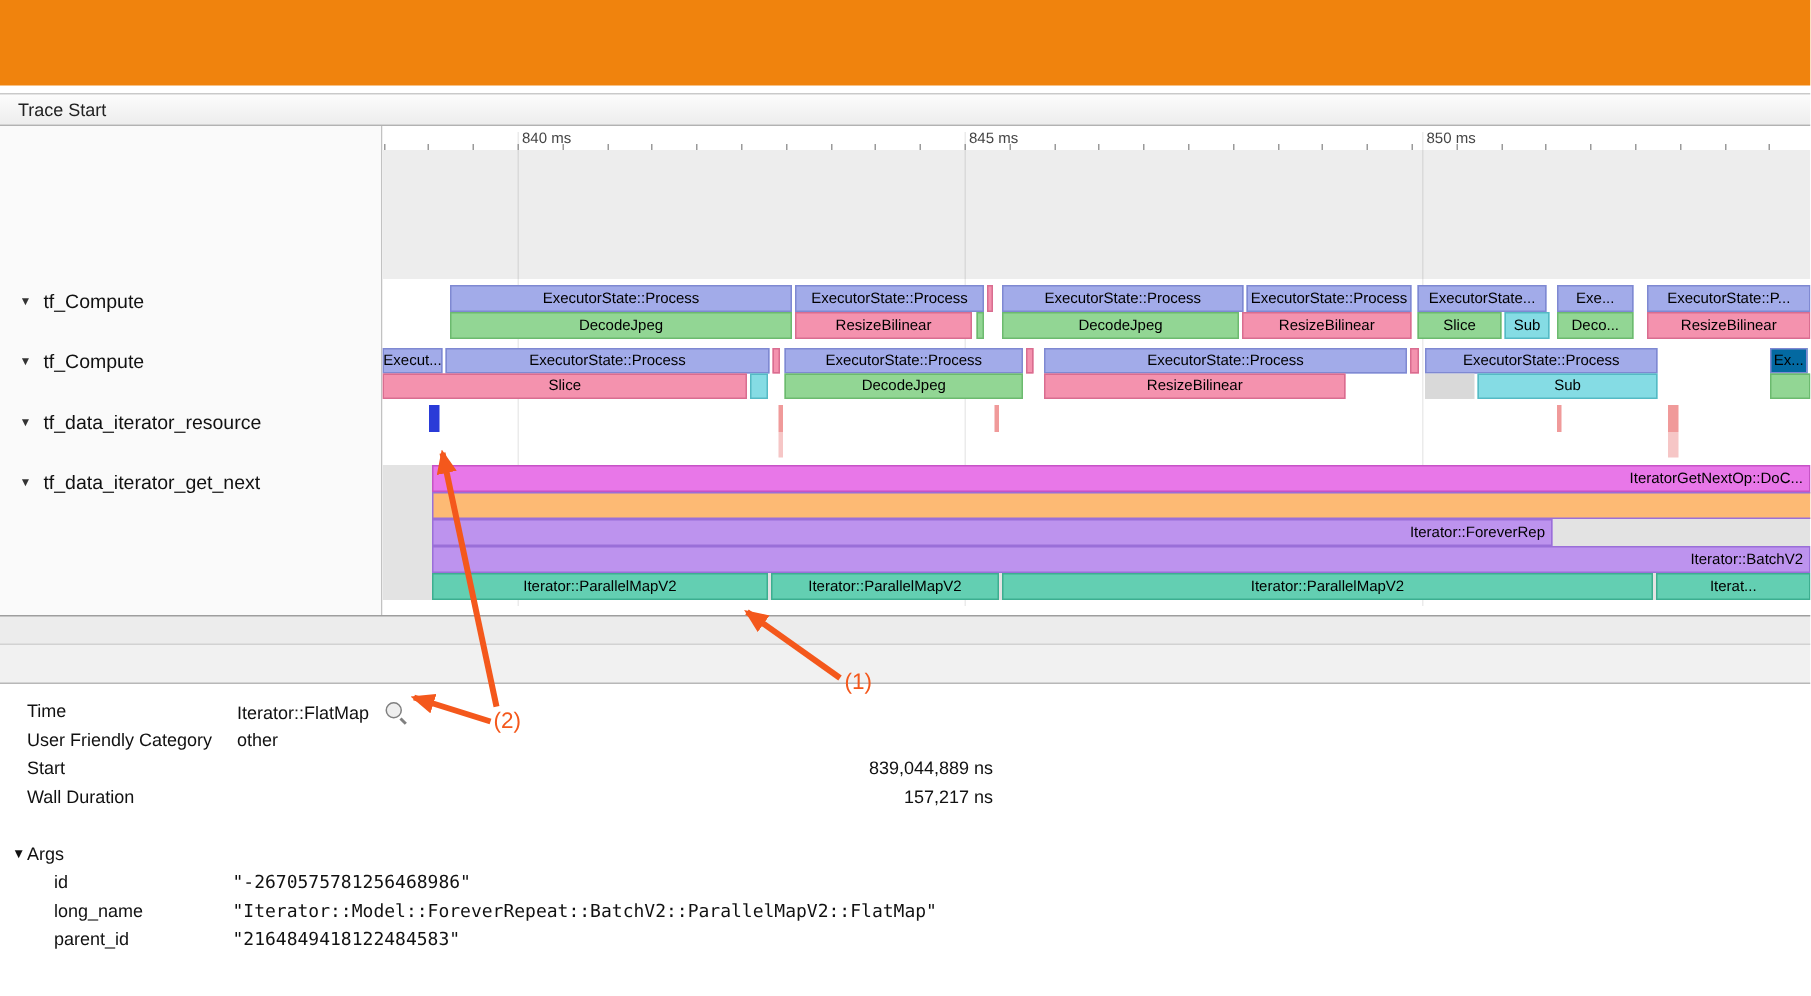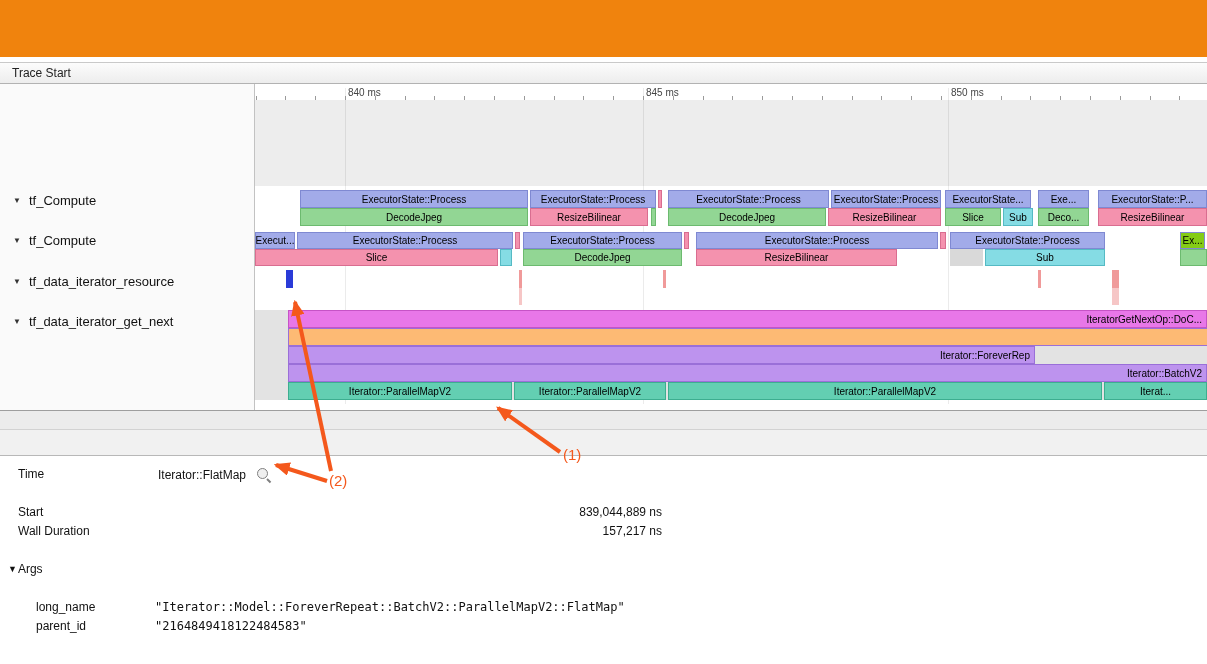--- a/index.html
+++ b/index.html
@@ -145,21 +145,21 @@
         </div>
         <div class="trow" style="top: 148px; height: 17px;">
           <div class="bar" style="left: 0px; width: 40px; background: rgb(162, 171, 233); border: 1px solid rgb(127, 137, 210);">Execut...</div>
           <div class="bar" style="left: 42px; width: 216px; background: rgb(162, 171, 233); border: 1px solid rgb(127, 137, 210);">ExecutorState::Process</div>
           <div class="bar" style="left: 260px; width: 5px; background: rgb(244, 146, 174); border: 1px solid rgb(217, 109, 144);"></div>
           <div class="bar" style="left: 268px; width: 159px; background: rgb(162, 171, 233); border: 1px solid rgb(127, 137, 210);">ExecutorState::Process</div>
           <div class="bar" style="left: 429px; width: 5px; background: rgb(244, 146, 174); border: 1px solid rgb(217, 109, 144);"></div>
           <div class="bar" style="left: 441px; width: 242px; background: rgb(162, 171, 233); border: 1px solid rgb(127, 137, 210);">ExecutorState::Process</div>
           <div class="bar" style="left: 685px; width: 6px; background: rgb(244, 146, 174); border: 1px solid rgb(217, 109, 144);"></div>
           <div class="bar" style="left: 695px; width: 155px; background: rgb(162, 171, 233); border: 1px solid rgb(127, 137, 210);">ExecutorState::Process</div>
-          <div class="bar" style="left: 925px; width: 25px; background: #84cc16; border: 1px solid rgb(127, 137, 210);">Ex...</div>
+          <div class="bar" style="left: 925px; width: 25px; background: #0369a1; border: 1px solid rgb(127, 137, 210);">Ex...</div>
         </div>
         <div class="trow" style="top: 165px; height: 17px;">
           <div class="bar" style="left: 0px; width: 243px; background: rgb(244, 146, 174); border: 1px solid rgb(217, 109, 144);">Slice</div>
           <div class="bar" style="left: 245px; width: 12px; background: rgb(133, 220, 228); border: 1px solid rgb(85, 186, 196);"></div>
           <div class="bar" style="left: 268px; width: 159px; background: rgb(146, 214, 148); border: 1px solid rgb(108, 186, 111);">DecodeJpeg</div>
           <div class="bar" style="left: 441px; width: 201px; background: rgb(244, 146, 174); border: 1px solid rgb(217, 109, 144);">ResizeBilinear</div>
           <div class="bar" style="left: 695px; width: 33px; background: rgb(217, 217, 217);"></div>
           <div class="bar" style="left: 730px; width: 120px; background: rgb(133, 220, 228); border: 1px solid rgb(85, 186, 196);">Sub</div>
           <div class="bar" style="left: 925px; width: 27px; background: rgb(146, 214, 148); border: 1px solid rgb(108, 186, 111);"></div>
         </div>
@@ -201,33 +201,43 @@
   </div>
 
   <div id="details">
       <div class="drow" style="top: 9px;">
         <div class="dlabel">Time</div>
         <div class="dvalue">
           <span>Iterator::FlatMap</span>
           <span class="magnifier"></span>
         </div>
       </div>
+      <div class="drow" style="top: 28px;">
+        <div class="dlabel">User Friendly Category</div>
+        <div class="dvalue">
+          <span>other</span>
+        </div>
+      </div>
       <div class="drow" style="top: 47px;">
         <div class="dlabel">Start</div>
         <div class="dvalue num"><span>839,044,889 ns</span></div>
       </div>
       <div class="drow" style="top: 66px;">
         <div class="dlabel">Wall Duration</div>
         <div class="dvalue num"><span>157,217 ns</span></div>
       </div>
       <div class="drow" style="top: 104px;">
         <div class="dargs">
           <span class="tri">▼</span>
           <span>Args</span>
         </div>
+      </div>
+      <div class="drow" style="top: 123px;">
+        <div class="dlabel arg">id</div>
+        <div class="dvalue mono">"-2670575781256468986"</div>
       </div>
       <div class="drow" style="top: 142px;">
         <div class="dlabel arg">long_name</div>
         <div class="dvalue mono">"Iterator::Model::ForeverRepeat::BatchV2::ParallelMapV2::FlatMap"</div>
       </div>
       <div class="drow" style="top: 161px;">
         <div class="dlabel arg">parent_id</div>
         <div class="dvalue mono">"2164849418122484583"</div>
       </div>
     </div>

